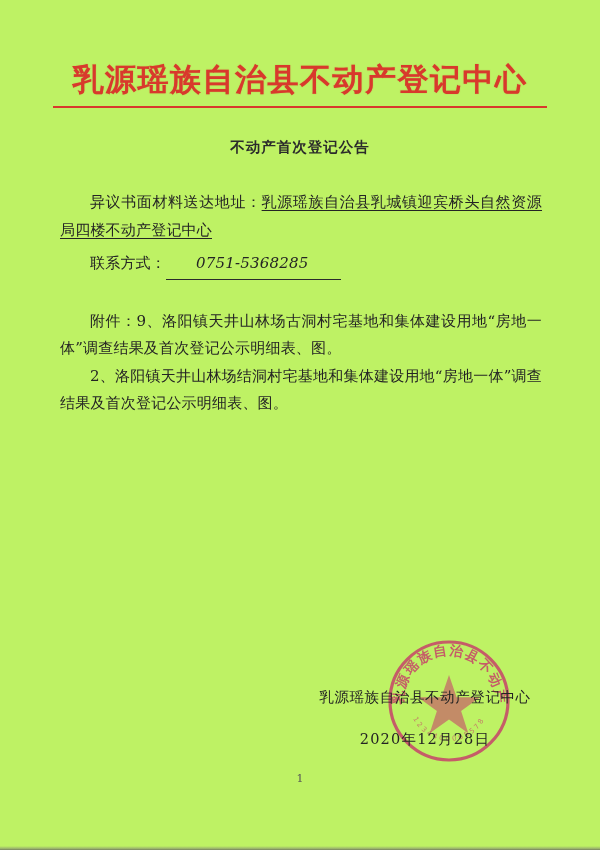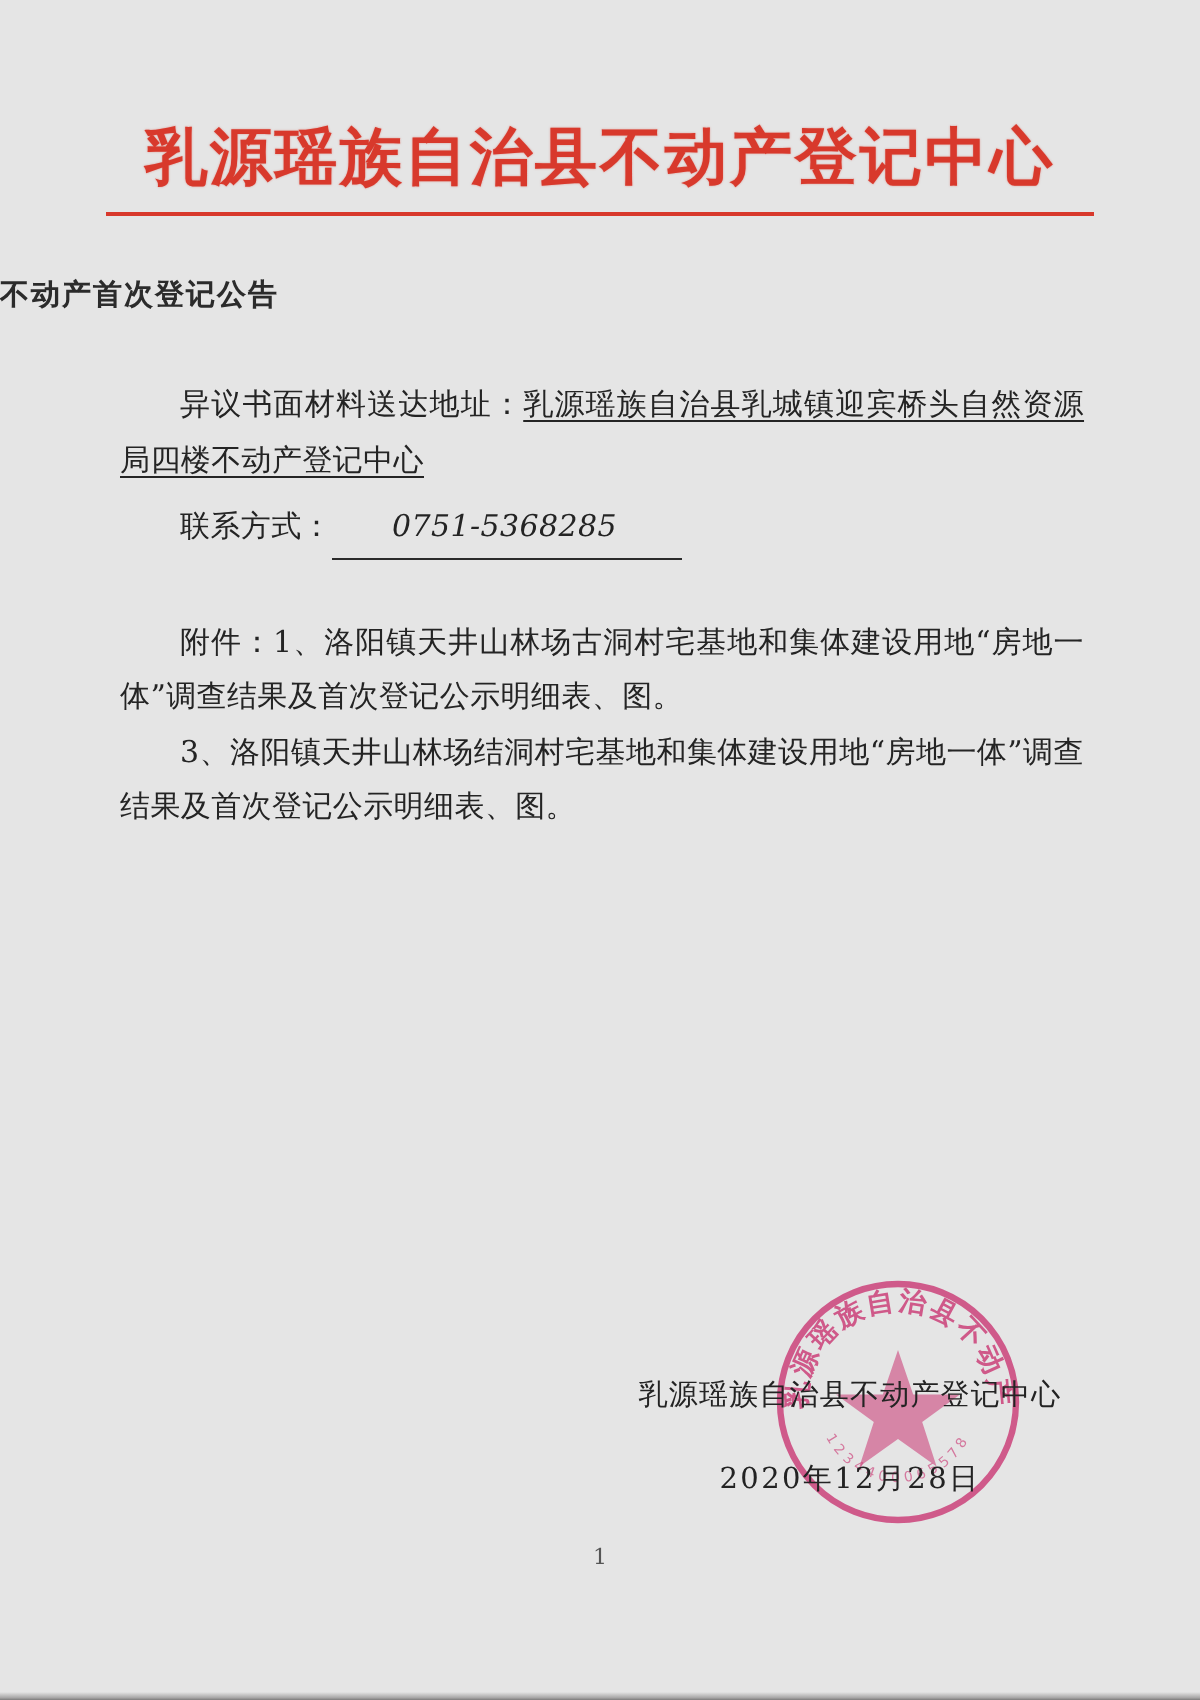--- a/index.html
+++ b/index.html
@@ -13,21 +13,21 @@
     overflow: hidden;
     font-family: "DejaVu Serif", "Liberation Serif", serif;
     color: #1a1a1a;
     position: relative;
   }
 
   #page {
     position: relative;
     width: 600px;
     height: 850px;
-    background: #e5e5e5;
+    background: #bef264;
     box-sizing: border-box;
   }
 
   
   #scan-edge {
     position: absolute;
     left: 0;
     right: 0;
     bottom: 0;
     height: 4px;
@@ -58,20 +58,21 @@
     width: 494px;
     height: 2px;
     background: #d8392c;
   }
 
   #subtitle {
     position: absolute;
     top: 138px;
     left: 0;
     width: 600px;
+    text-align: center;
     font-size: 14.5px;
     font-weight: bold;
     letter-spacing: 1px;
     color: #2b2b2b;
   }
 
   #body-block {
     position: absolute;
     top: 183px;
     left: 60px;
@@ -171,23 +172,23 @@
     <div class="gap-small"></div>
 
     <p class="para indent"><span>异议书面材料送达地址：</span><span class="uline">乳源瑶族自治县乳城镇迎宾桥头自然资源局四楼不动产登记中心</span></p>
 
     <div class="gap-small"></div>
 
     <p class="para indent"><span>联系方式：</span><span class="phone-line">0751-5368285</span></p>
 
     <div class="gap-large"></div>
 
-    <p class="para indent"><span>附件：</span><span>1、洛阳镇天井山林场古洞村宅基地和集体建设用地“房地一体”调查结果及首次登记公示明细表、图。</span></p>
-
-    <p class="para indent">3、洛阳镇天井山林场结洞村宅基地和集体建设用地“房地一体”调查结果及首次登记公示明细表、图。</p>
+    <p class="para indent"><span>附件：</span><span>9、洛阳镇天井山林场古洞村宅基地和集体建设用地“房地一体”调查结果及首次登记公示明细表、图。</span></p>
+
+    <p class="para indent">2、洛阳镇天井山林场结洞村宅基地和集体建设用地“房地一体”调查结果及首次登记公示明细表、图。</p>
 
   </div>
 
   <svg id="seal" viewBox="0 0 128 128" xmlns="http://www.w3.org/2000/svg">
     <defs>
       <path id="topArc" d="M 18,64 A 46,46 0 0 1 110,64"></path>
       <path id="botArc" d="M 24,64 A 40,40 0 0 0 104,64"></path>
     </defs>
     <circle cx="64" cy="64" r="59" fill="none" stroke="#c8296a" stroke-width="3.2" opacity="0.9"></circle>
     <polygon points="64,38 71.6,60.2 95,60.2 76.1,74 83.3,96.3 64,82.5 44.7,96.3 51.9,74 33,60.2 56.4,60.2" fill="#c8296a" opacity="0.62"></polygon>

